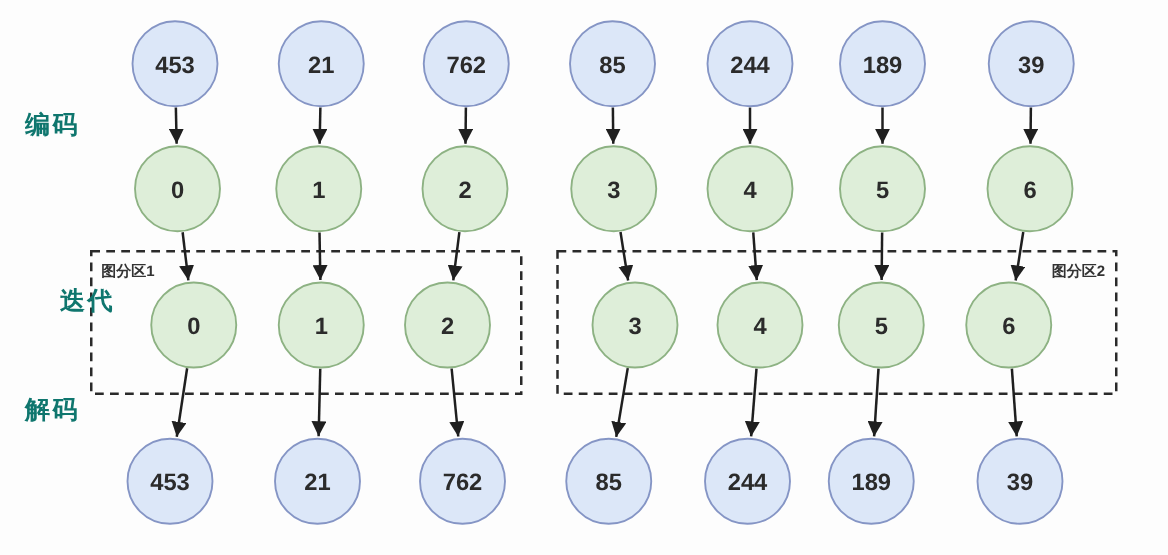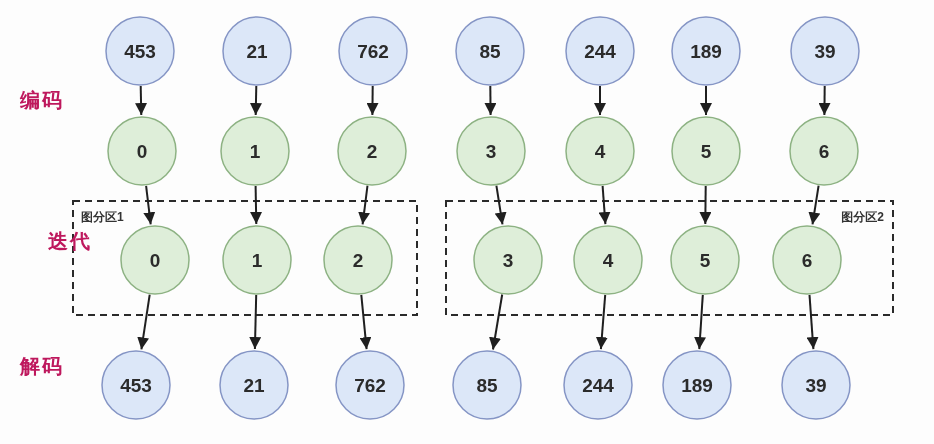--- a/index.html
+++ b/index.html
@@ -19,21 +19,21 @@
   .stage svg {
     position: absolute;
     left: 0;
     top: 0;
   }
   .row-label {
     position: absolute;
     transform: translate(-50%, -50%);
     font-size: 20px;
     font-weight: 700;
-    color: #be185d;
+    color: #0f766e;
     letter-spacing: 2px;
     white-space: nowrap;
   }
   text.node-text {
     font-family: "Liberation Sans", "DejaVu Sans", sans-serif;
     font-size: 19px;
     font-weight: 700;
     fill: #2b2b2b;
     text-anchor: middle;
   }
@@ -131,14 +131,14 @@
       <text x="825" y="58" class="node-text">39</text>
       <circle cx="824" cy="151" r="34" fill="#deeed9" stroke="#8db283" stroke-width="1.5"></circle>
       <text x="824" y="158" class="node-text">6</text>
       <circle cx="807" cy="260" r="34" fill="#deeed9" stroke="#8db283" stroke-width="1.5"></circle>
       <text x="807" y="267" class="node-text">6</text>
       <circle cx="816" cy="385" r="34" fill="#dce7f8" stroke="#8595c5" stroke-width="1.5"></circle>
       <text x="816" y="392" class="node-text">39</text>
     </svg>
     <div class="row-label" style="left: 42px; top: 100px;">编码</div>
     <div class="row-label" style="left: 42px; top: 241px; margin-left: 28px;">迭代</div>
-    <div class="row-label" style="left: 42px; top: 366px;">解码</div>
+    <div class="row-label" style="left: 42px; top: 328px;">解码</div>
   </div>
 
 </body></html>

